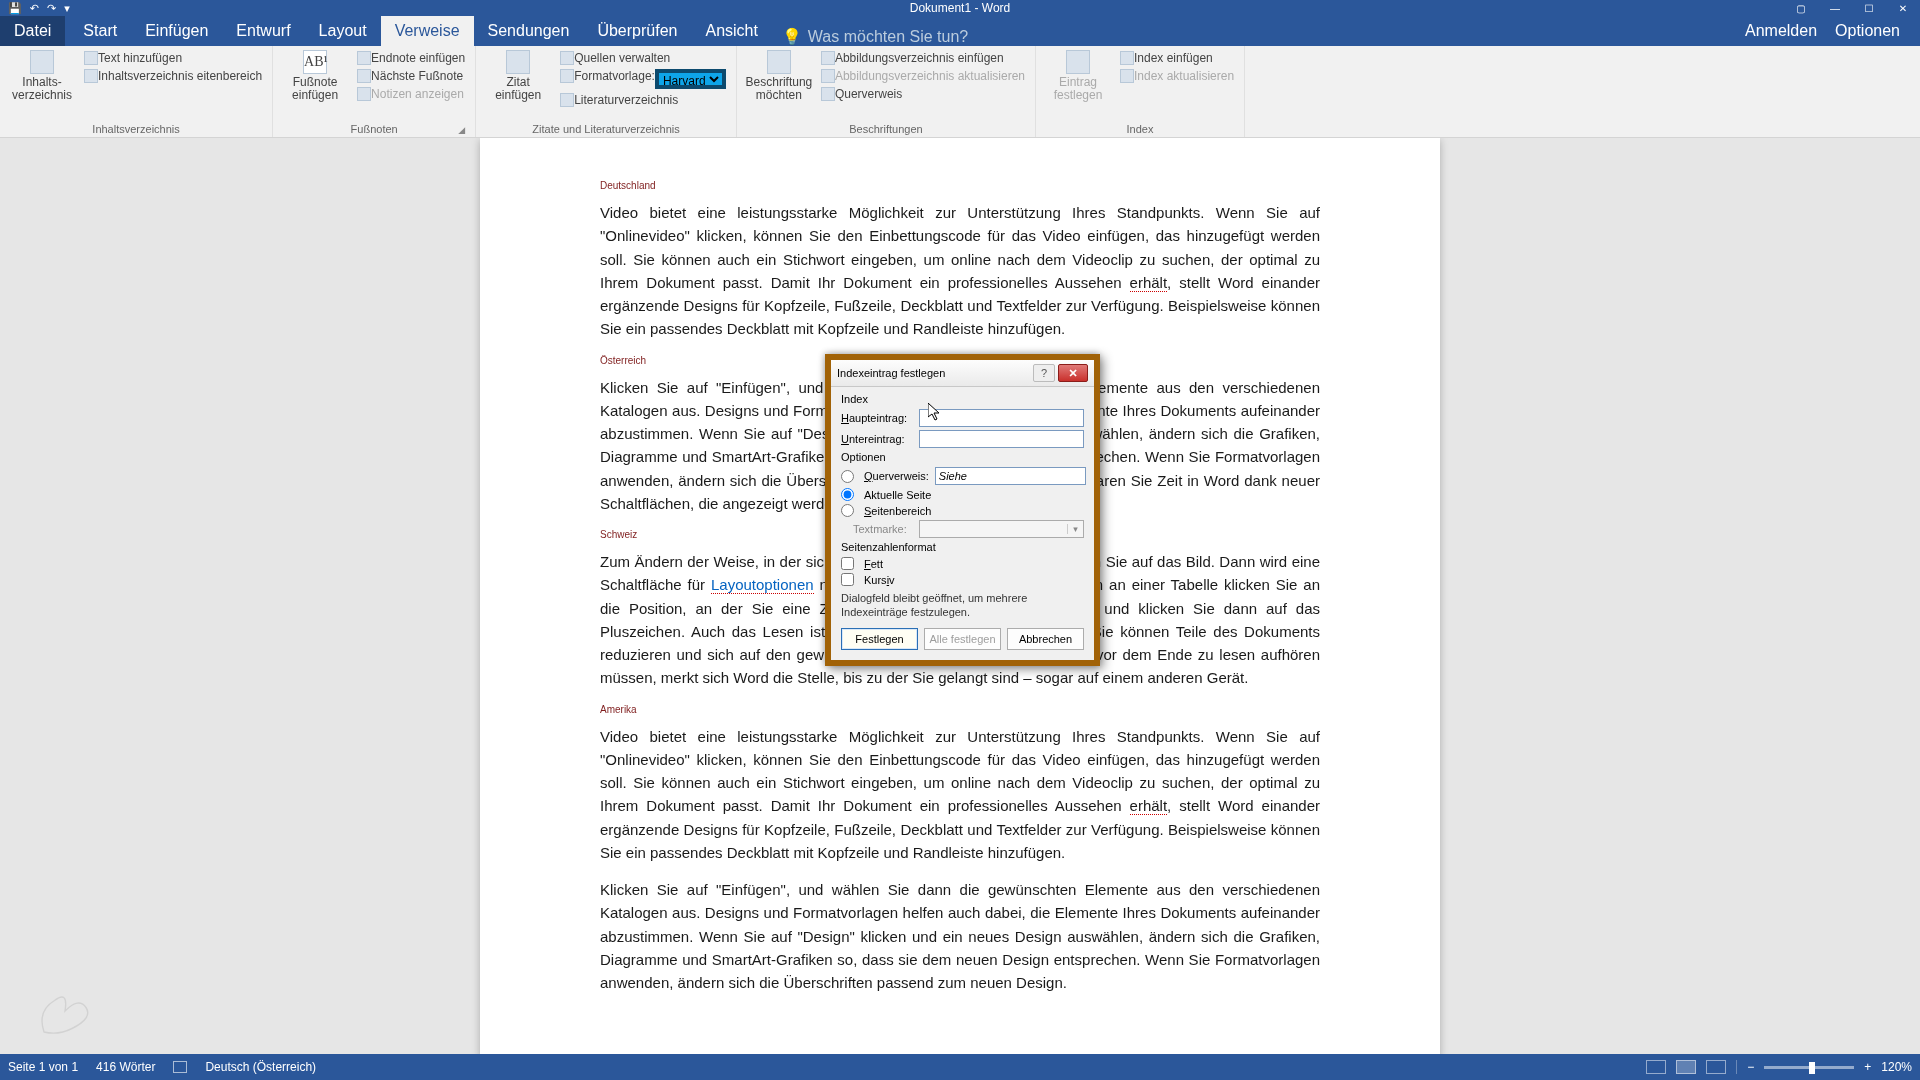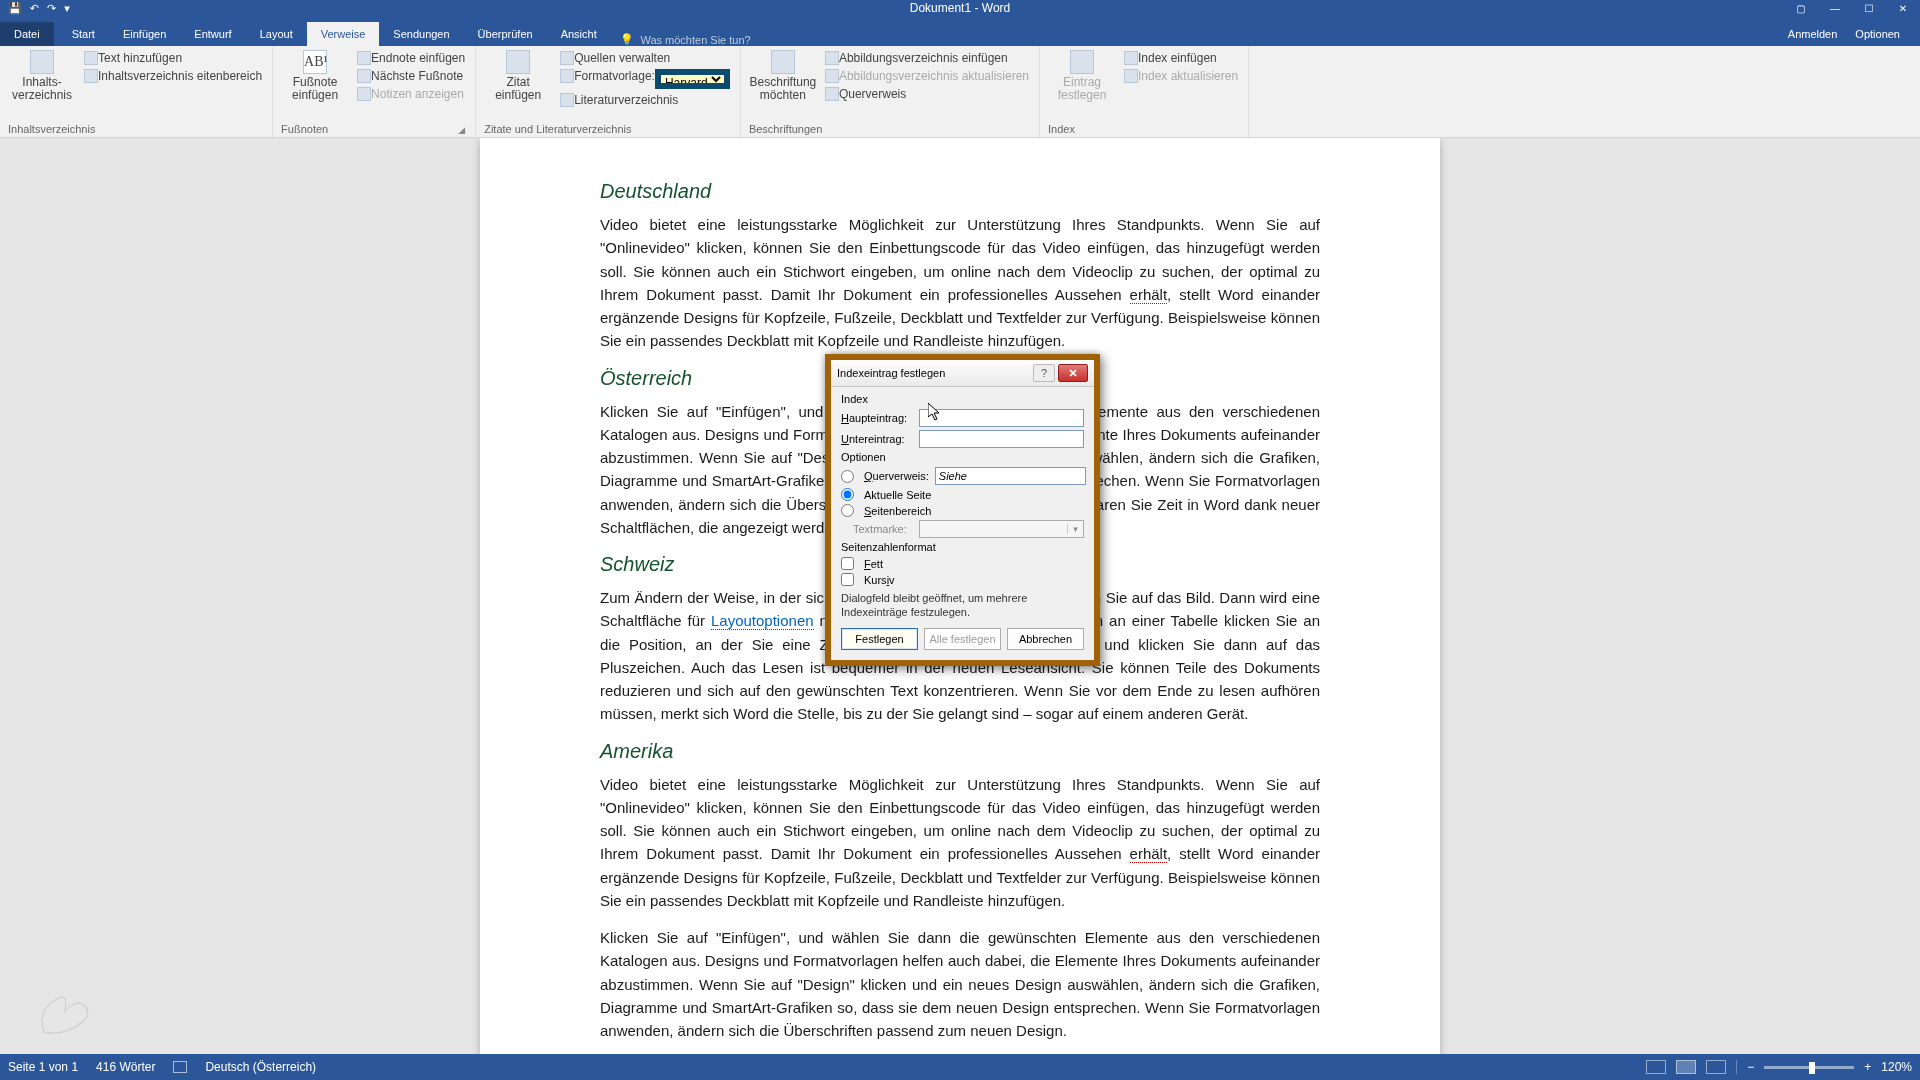--- a/index.html
+++ b/index.html
@@ -8,47 +8,47 @@
 
 .titlebar { background: #2b579a; color: #fff; height: 16px; display: flex; align-items: center; font-size: 12px; position: relative; }
 .titlebar .qat { display: flex; gap: 8px; padding-left: 8px; align-items: center; }
 .titlebar .qat span { font-size: 11px; cursor: pointer; }
 .titlebar .title { position: absolute; left: 50%; transform: translateX(-50%); font-size: 12px; }
 .titlebar .winbtns { position: absolute; right: 0; display: flex; }
 .titlebar .winbtns span { width: 34px; height: 16px; display: flex; align-items: center; justify-content: center; font-size: 10px; cursor: pointer; }
 .titlebar .winbtns span:last-child { background: transparent; }
 
 
-.ribbontabs { background: #2b579a; color: #fff; height: 30px; display: flex; align-items: flex-end; font-size: 11px; }
+.ribbontabs { background: #2b579a; color: #fff; height: 30px; display: flex; align-items: flex-end; font-size: 16px; }
 .ribbontabs .tab { padding: 6px 14px 6px; cursor: pointer; }
 .ribbontabs .tab.file { background: #1e3e6e; margin-right: 4px;}
 .ribbontabs .tab.active { background: #f1f1f1; color: #2b579a; }
 .ribbontabs .tell { margin-left: 10px; color: #bcd; display:flex; align-items:center; gap:6px;}
 .ribbontabs .right { margin-left: auto; display: flex; gap: 18px; padding-right: 20px; padding-bottom:6px;}
 
 
 .ribbon { background: #f1f1f1; border-bottom: 1px solid #d4d4d4; height: 92px; display: flex; font-size: 12px; color: #444; }
 .group { border-right: 1px solid #e0e0e0; padding: 4px 8px 2px; display: flex; flex-direction: column; justify-content: space-between; }
 .group .controls { display: flex; gap: 6px; align-items: flex-start; }
 .grouplabel { text-align: center; font-size: 11px; color: #666; padding-top: 2px; }
 .bigbtn { display: flex; flex-direction: column; align-items: center; width: 68px; cursor: pointer; gap:2px; text-align:center; line-height:1.1;}
 .bigbtn.disabled, .smallbtn.disabled, .stack .row.disabled { color: #aaa; }
 .bigbtn .ico { width: 24px; height: 24px; background: #d9e2ec; border: 1px solid #b8c8d8; }
 .stack { display: flex; flex-direction: column; gap: 2px; }
 .stack .row { display: flex; cursor: pointer; white-space: nowrap; padding:1px 2px;}
 .stack .row .sico { width: 14px; height: 14px; background: #d9e2ec; border: 1px solid #b8c8d8; display:inline-block;}
-select.style { font-size: 12px; height: 20px; border:6px solid #0c4a6e; background:#fef9c3;}
+select.style { font-size: 12px; height: 20px; border:4px solid #0c4a6e; background:#0ea5e9;}
 .launcher { font-size:9px; color:#888; align-self:flex-end; padding-right:2px;}
-.grouplabelrow { display:flex; justify-content:flex-start; align-items:center; position:relative;}
+.grouplabelrow { display:flex; justify-content:center; align-items:center; position:relative;}
 .grouplabelrow .launcher{ position:absolute; right:0; bottom:0;}
 
 
 .docarea { position: absolute; top: 138px; bottom: 22px; left:0; right:0; background: #e6e6e6; display:flex; justify-content:center; overflow:hidden;}
 .page { width: 960px; background: #fff; box-shadow: 0 2px 8px rgba(0,0,0,0.25); padding: 30px 120px 40px 120px; margin-top:0;}
-.page h4 { font-size: 20px; font-weight: 400; margin: 12px 0 10px; color:#14532d;font-style:italic;}
+.page h4 { font-size: 10px; font-weight: 400; margin: 12px 0 10px; color:#7f1d1d;}
 .page p { font-size: 15px; line-height: 1.55; margin-bottom: 14px; color:#1a1a1a; text-align:justify;}
 .underline-err { border-bottom: 1px dotted #c00; }
 .link { color:#0563c1; border-bottom:1px dotted #c00;}
 
 
 .statusbar { position: absolute; bottom:0; left:0; right:0; height:26px; background:#2b579a; color:#fff; font-size:12px; display:flex; align-items:center; padding:0 8px; gap:18px;}
 .statusbar .right { margin-left:auto; display:flex; align-items:center; gap:10px;}
 .viewbtn { width:20px; height:14px; border:1px solid rgba(255,255,255,0.5); cursor:pointer;}
 .zoomslider { width:90px; height:3px; background:rgba(255,255,255,0.5); position:relative;}
 .zoomslider::after { content:""; position:absolute; left:45px; top:-4px; width:6px; height:12px; background:#fff;}

